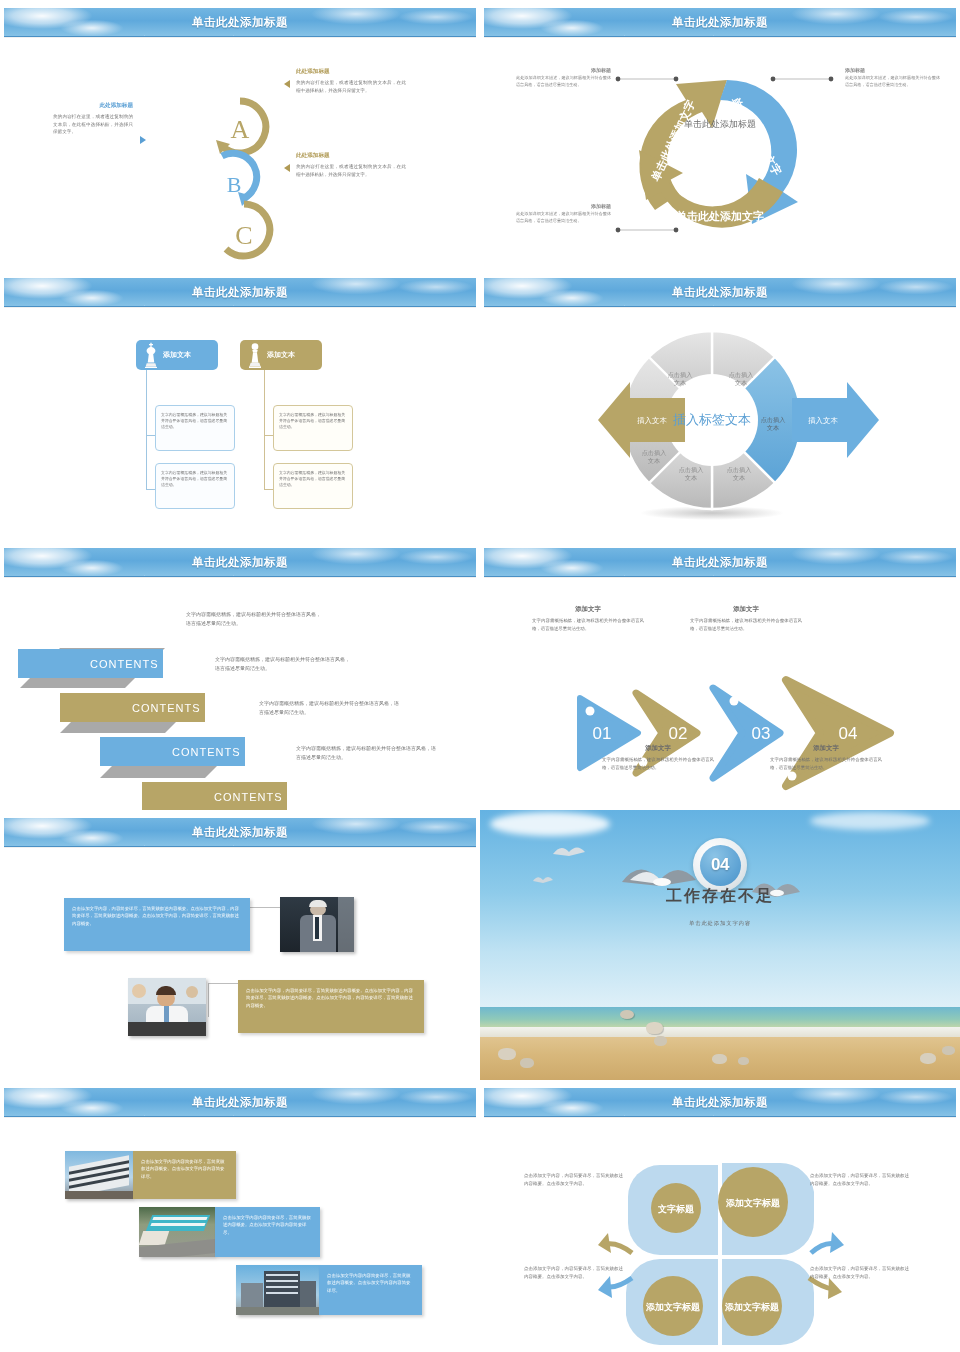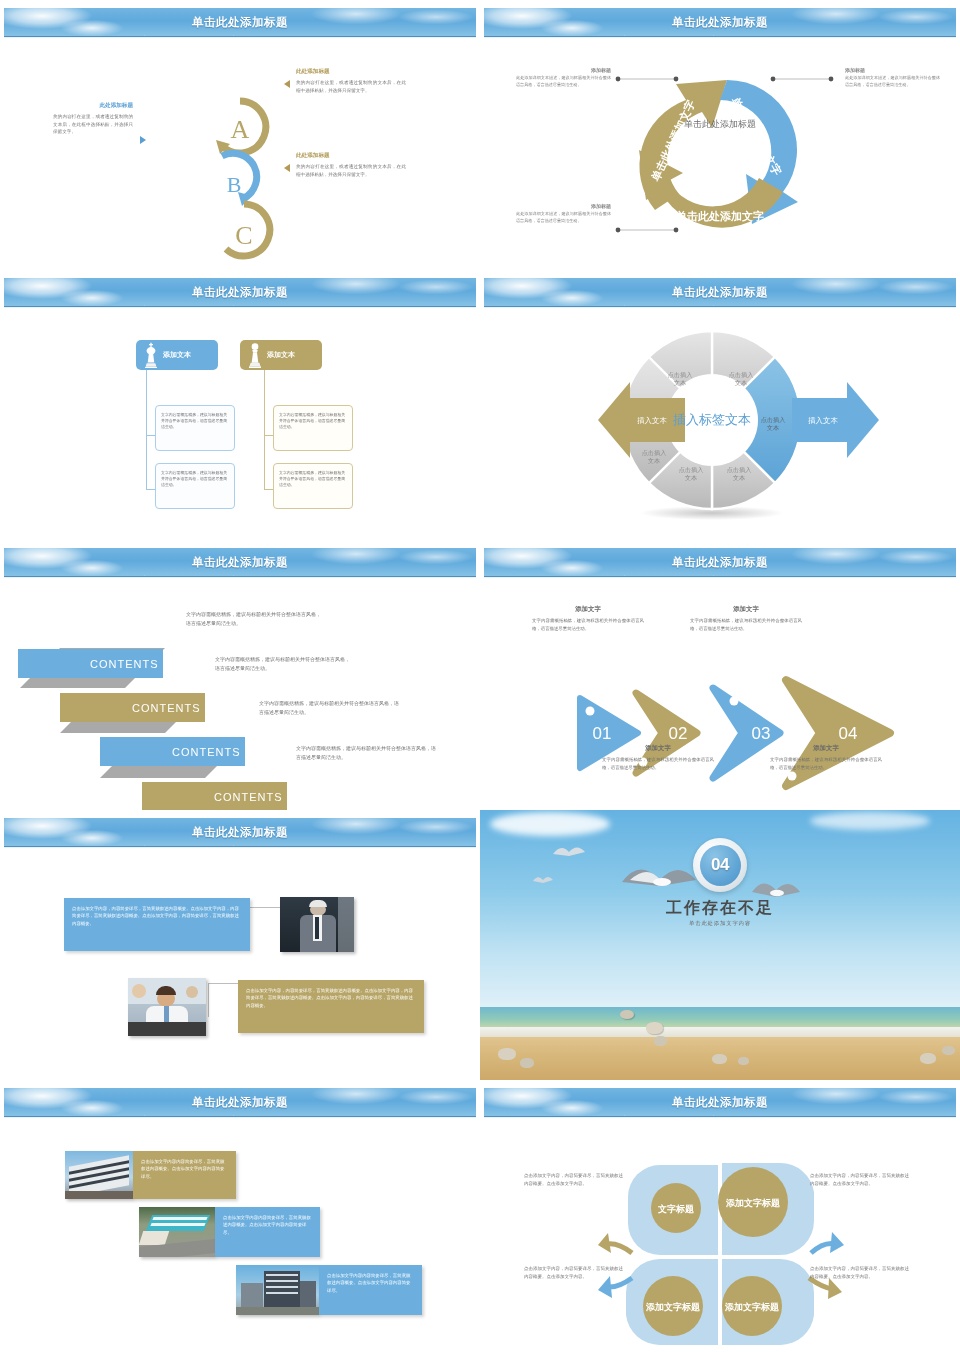--- a/index.html
+++ b/index.html
@@ -123,21 +123,21 @@
     background:linear-gradient(180deg,#e0c48f 0%, #d8b87c 40%, #cda96a 100%); }
   .ring { position:absolute; left:50%; top:28px; transform:translateX(-50%);
     width:54px; height:54px; border-radius:50%;
     background:radial-gradient(circle at 35% 30%, #ffffff 0%, #e9eef1 55%, #c9d3d8 100%);
     box-shadow:0 2px 5px rgba(0,0,0,.18); display:flex; align-items:center; justify-content:center; }
   .ring-in { width:41px; height:41px; border-radius:50%;
     background:radial-gradient(circle at 35% 28%, #8cc4e6 0%, #5ea3d4 65%, #4b92c6 100%);
     display:flex; align-items:center; justify-content:center;
     color:#fff; font-size:17px; font-weight:bold; letter-spacing:-0.5px;
     text-shadow:0 1px 2px rgba(0,0,0,.25); }
-  .beach-h { position:absolute; left:0; right:0; top:88px; text-align:center;
+  .beach-h { position:absolute; left:0; right:0; top:76px; text-align:center;
     color:#4b4b4b; font-size:16px; font-weight:bold; letter-spacing:2px; }
   .beach-s { position:absolute; left:0; right:0; top:110px; text-align:center;
     color:#6b6b6b; font-size:5.4px; letter-spacing:.8px; }
   .s10-note { position:absolute; width:100px; color:#6f6f6f; font-size:4.5px; line-height:1.8; }
 </style>
 </head>
 <body>
 
 <div class="deck">
 

